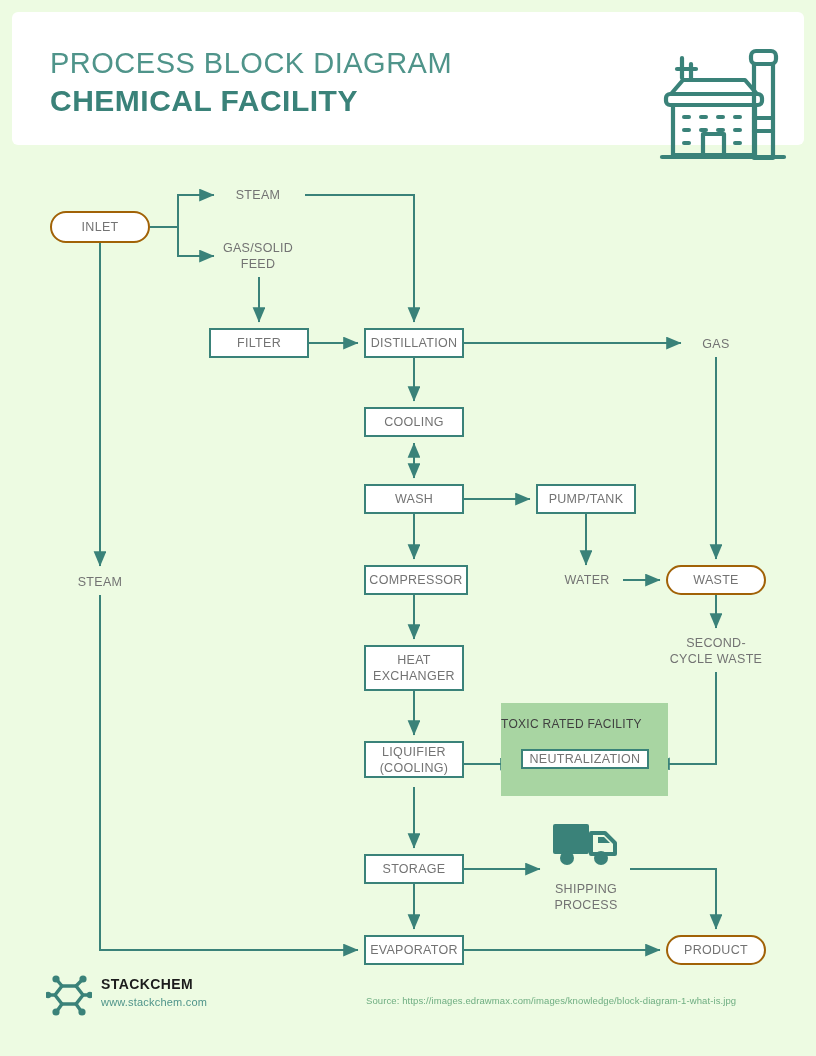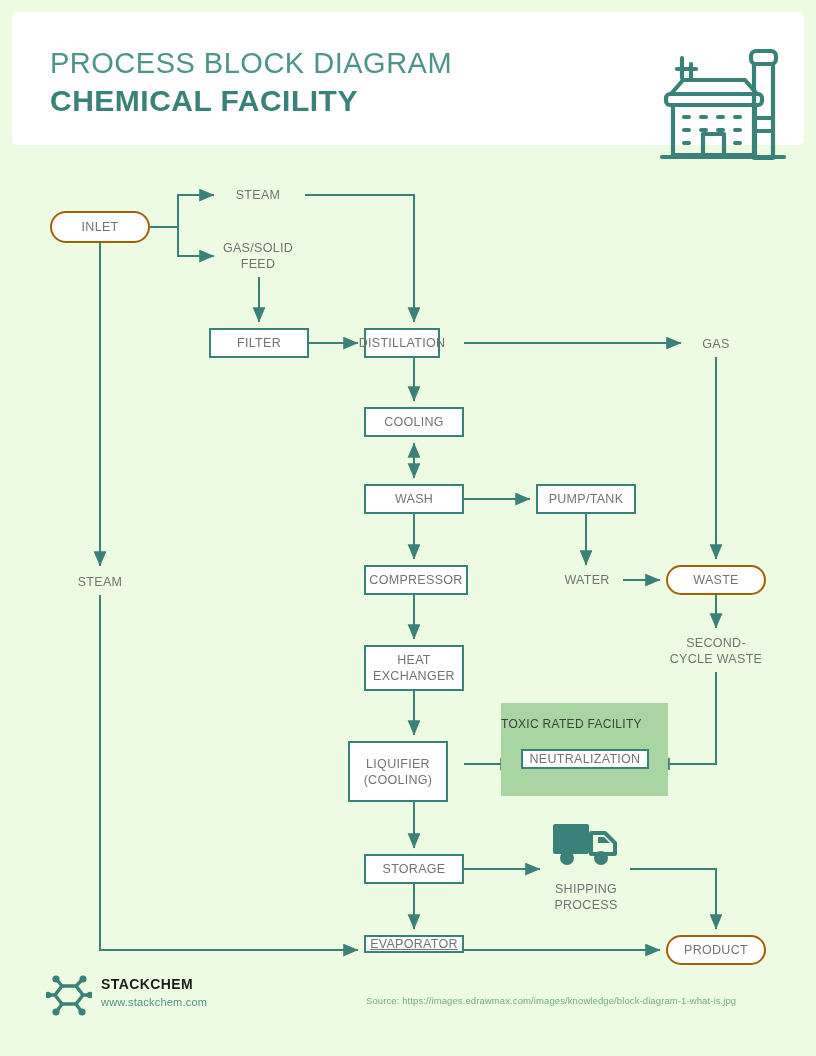--- a/index.html
+++ b/index.html
@@ -282,21 +282,21 @@
       </div>
       <div class="node plain" style="left: 220px; top: 186px; width: 76px; height: 18px;">
         <span>STEAM</span>
       </div>
       <div class="node plain" style="left: 216px; top: 239px; width: 84px; height: 34px;">
         <span>GAS/SOLID<br>FEED</span>
       </div>
       <div class="node box" style="left: 209px; top: 328px; width: 100px; height: 30px;">
         <span>FILTER</span>
       </div>
-      <div class="node box" style="left: 364px; top: 328px; width: 76px; height: 30px;">
+      <div class="node box" style="left: 364px; top: 328px; width: 100px; height: 30px;">
         <span>DISTILLATION</span>
       </div>
       <div class="node plain" style="left: 687px; top: 335px; width: 58px; height: 18px;">
         <span>GAS</span>
       </div>
       <div class="node box" style="left: 364px; top: 407px; width: 100px; height: 30px;">
         <span>COOLING</span>
       </div>
       <div class="node box" style="left: 364px; top: 484px; width: 100px; height: 30px;">
         <span>WASH</span>
@@ -315,33 +315,33 @@
       </div>
       <div class="node plain" style="left: 70px; top: 573px; width: 60px; height: 18px;">
         <span>STEAM</span>
       </div>
       <div class="node plain" style="left: 664px; top: 634px; width: 104px; height: 34px;">
         <span>SECOND-<br>CYCLE WASTE</span>
       </div>
       <div class="node box" style="left: 364px; top: 645px; width: 100px; height: 46px;">
         <span>HEAT<br>EXCHANGER</span>
       </div>
-      <div class="node box" style="left: 348px; top: 741px; width: 100px; height: 61px;">
+      <div class="node box" style="left: 364px; top: 741px; width: 100px; height: 37px;">
         <span>LIQUIFIER<br>(COOLING)</span>
       </div>
       <div class="node box" style="left: 521px; top: 749px; width: 128px; height: 20px;">
         <span>NEUTRALIZATION</span>
       </div>
       <div class="node box" style="left: 364px; top: 854px; width: 100px; height: 30px;">
         <span>STORAGE</span>
       </div>
       <div class="node plain" style="left: 544px; top: 880px; width: 84px; height: 34px;">
         <span>SHIPPING<br>PROCESS</span>
       </div>
-      <div class="node box" style="left: 364px; top: 935px; width: 100px; height: 18px; text-decoration: underline;">
+      <div class="node box" style="left: 364px; top: 935px; width: 100px; height: 30px;">
         <span>EVAPORATOR</span>
       </div>
       <div class="node pill" style="left: 666px; top: 935px; width: 100px; height: 30px;">
         <span>PRODUCT</span>
       </div>
     </div>
 
   <svg id="truck-icon" viewBox="0 0 66 48">
     <g fill="#3a8279">
       <rect x="0" y="2" width="36" height="30" rx="2"></rect>

